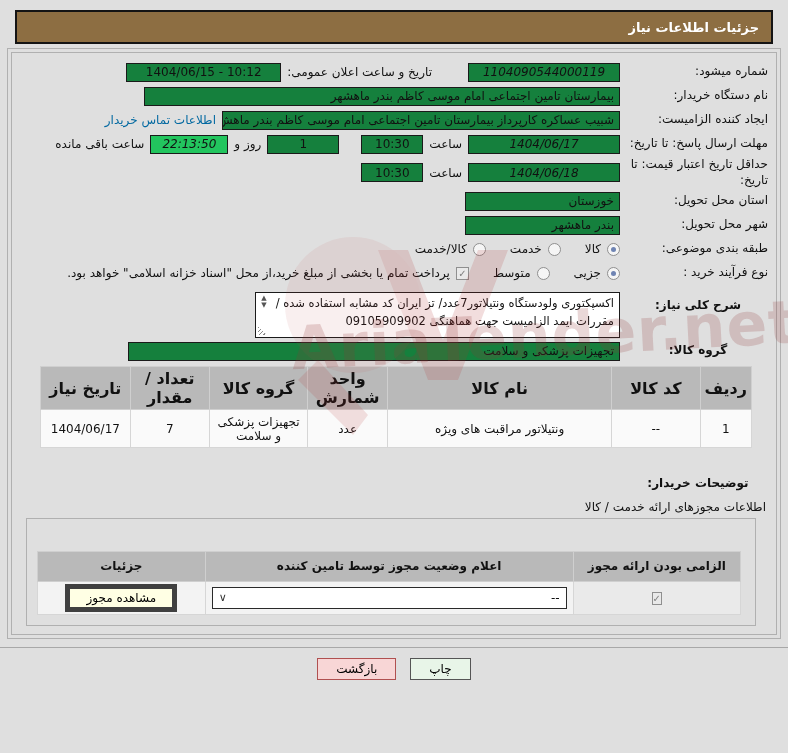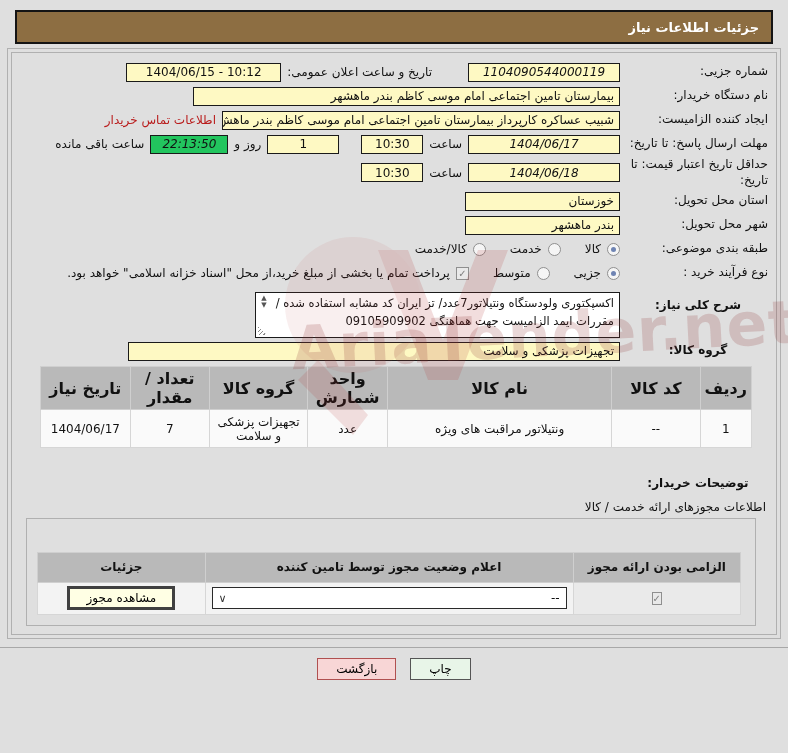--- a/index.html
+++ b/index.html
@@ -15,29 +15,29 @@
     display:flex; align-items:center; padding:0 12px;
   }
   .outer { margin:4px 7px 0 7px; border:1px solid #b0b0b0; padding:3px; }
   .inner { border:1px solid #b0b0b0; padding:6px 8px 8px 6px; background:#dfdfdf; }
 
   .row { display:flex; align-items:center; margin:2px 0; min-height:22px; gap:6px; }
   .lbl { width:142px; flex-shrink:0; padding-left:2px; line-height:1.3; }
   .b { font-weight:bold;text-align:center; }
 
   .tb {
-    background:#fef9c3; border:1px solid #1a1a1a; height:19px;
+    background:#15803d; border:1px solid #1a1a1a; height:19px;
     display:flex; align-items:center; padding:0 5px; overflow:hidden; white-space:nowrap;
   }
   .center { justify-content:center; }
   .ltr { direction:ltr; }
   .yellow { background:#22c55e;font-style:italic; }
   .w150 { width:152px;font-style:italic; } .w155 { width:155px; } .w60 { width:62px; } .w70 { width:72px; }
-  .w78 { width:78px; } .w400 { width:398px; } .w447 { width:427px; }
-  .link { color:#b91c1c; cursor:pointer; white-space:nowrap; }
+  .w78 { width:78px; } .w400 { width:398px; } .w447 { width:476px; }
+  .link { color:#0369a1; cursor:pointer; white-space:nowrap; }
   .mr16 { margin-right:16px; } .mr30 { margin-right:30px; }
 
   .radio { width:13px; height:13px; border-radius:50%; border:1px solid #8f8f8f;
     background:#f5f5f5; position:relative; flex-shrink:0; display:inline-block; }
   .radio.sel::after { content:""; position:absolute; inset:3px; border-radius:50%; background:#6f84b3; }
   .chk { width:13px; height:13px; border:1px solid #8f8f8f; background:#e9e9e9;
     color:#808080; font-size:10px; line-height:11px; text-align:center; flex-shrink:0; }
   .optlbl { margin-left:18px; }
 
   .ta { background:#fff; border:1px solid #1a1a1a; position:relative;
@@ -61,21 +61,21 @@
 
   .lic-panel { border:1px solid #b0b0b0; margin:2px 12px 0 8px; height:108px;
     display:flex; flex-direction:column; justify-content:flex-end; padding-bottom:10px; }
   .ltable { width:704px; margin:0 14px 0 auto; border:1px solid #9a9a9a; }
   .ltable th { background:#b9b9b9; font-weight:bold; height:30px; border:1px solid #cfcfcf; padding:2px 6px; }
   .ltable td { height:32px; border:1px solid #d6d6d6; text-align:center; padding:2px 6px; background:#f3f3f3; }
   .ltable td.req { background:#eaeaea; }
   .sel-box { width:355px; height:22px; background:#fff; border:1px solid #2a2a2a;
     display:flex; align-items:center; justify-content:space-between; padding:0 6px; margin:0 auto; }
   .sel-box .chev { color:#333; font-size:11px; }
-  .btn-view { background:#ffffe4; border:3px solid #404040; padding:2px 16px; font-size:12px;
+  .btn-view { background:#ffffe4; border:5px solid #404040; padding:2px 16px; font-size:12px;
     font-family:"DejaVu Sans", sans-serif; cursor:pointer; }
 
   .footer { border-top:1px solid #a8a8a8; margin:8px 0 0 0; padding-top:10px;
     display:flex; justify-content:center; gap:14px; direction:ltr; }
   .btn { font-family:"DejaVu Sans", sans-serif; font-size:12px; padding:3px 18px; cursor:pointer; }
   .btn-back { background:#f8d6d6; border:1px solid #b05050; }
   .btn-print { background:#e8f5e8; border:1px solid #555; }
 
   .watermark { position:absolute; top:230px; right:0; width:788px; height:230px;
     pointer-events:none; z-index:5; }
@@ -88,21 +88,21 @@
 <body>
 
 <div class="titlebar">
   <span>جزئیات اطلاعات نیاز</span>
 </div>
 
 <div class="outer">
 <div class="inner">
 
   <div class="row">
-    <span class="lbl">شماره جزیی:</span>
+    <span class="lbl">شماره میشود:</span>
     <span class="tb w150 center ltr">1104090544000119</span>
     <span class="mr30">تاریخ و ساعت اعلان عمومی:</span>
     <span class="tb w155 center ltr">1404/06/15 - 10:12</span>
   </div>
 
   <div class="row">
     <span class="lbl">نام دستگاه خریدار:</span>
     <span class="tb w447">بیمارستان تامین اجتماعی امام موسی کاظم بندر ماهشهر</span>
   </div>
 

